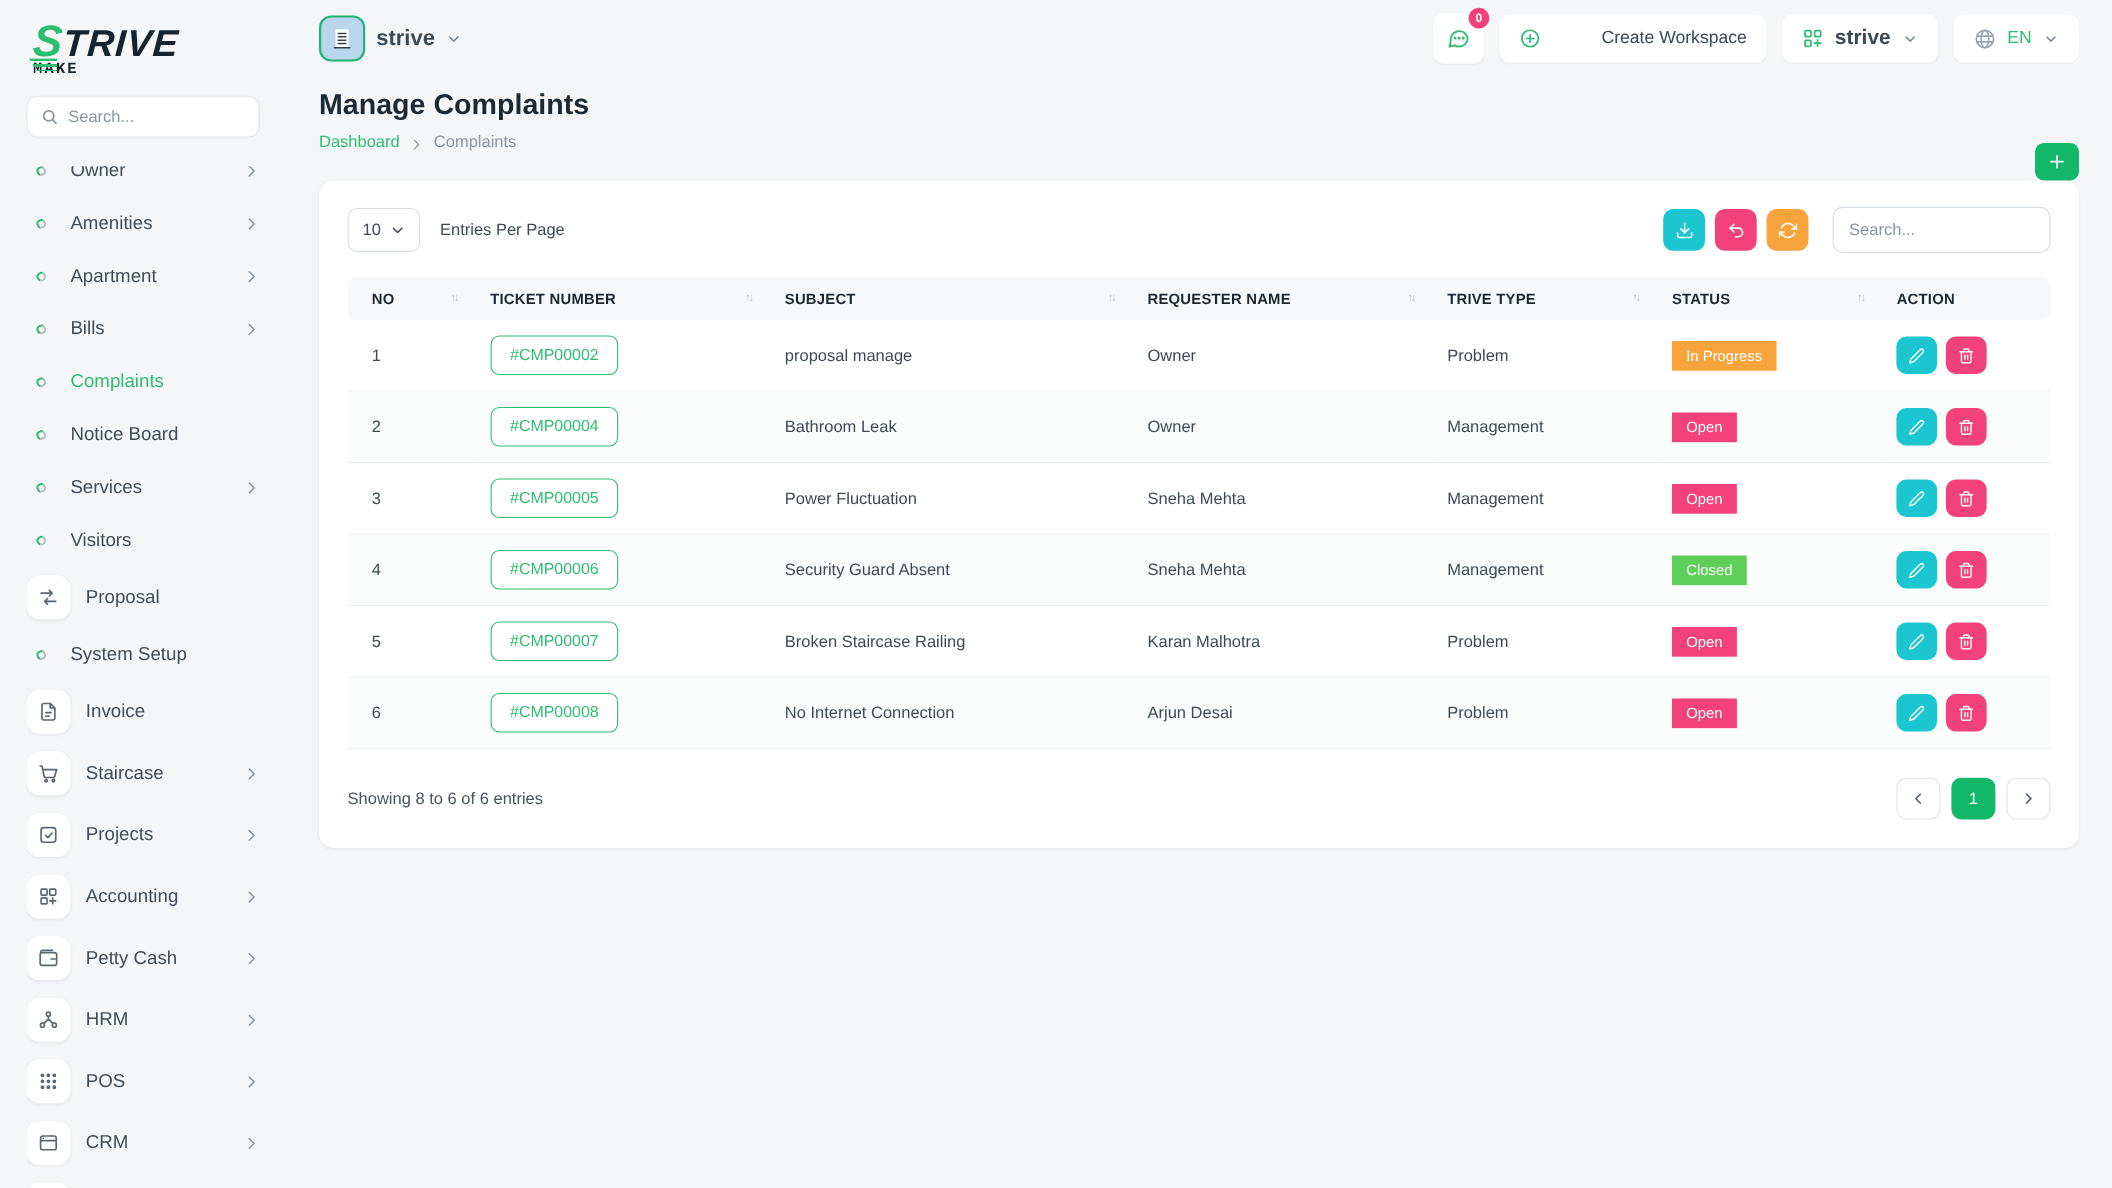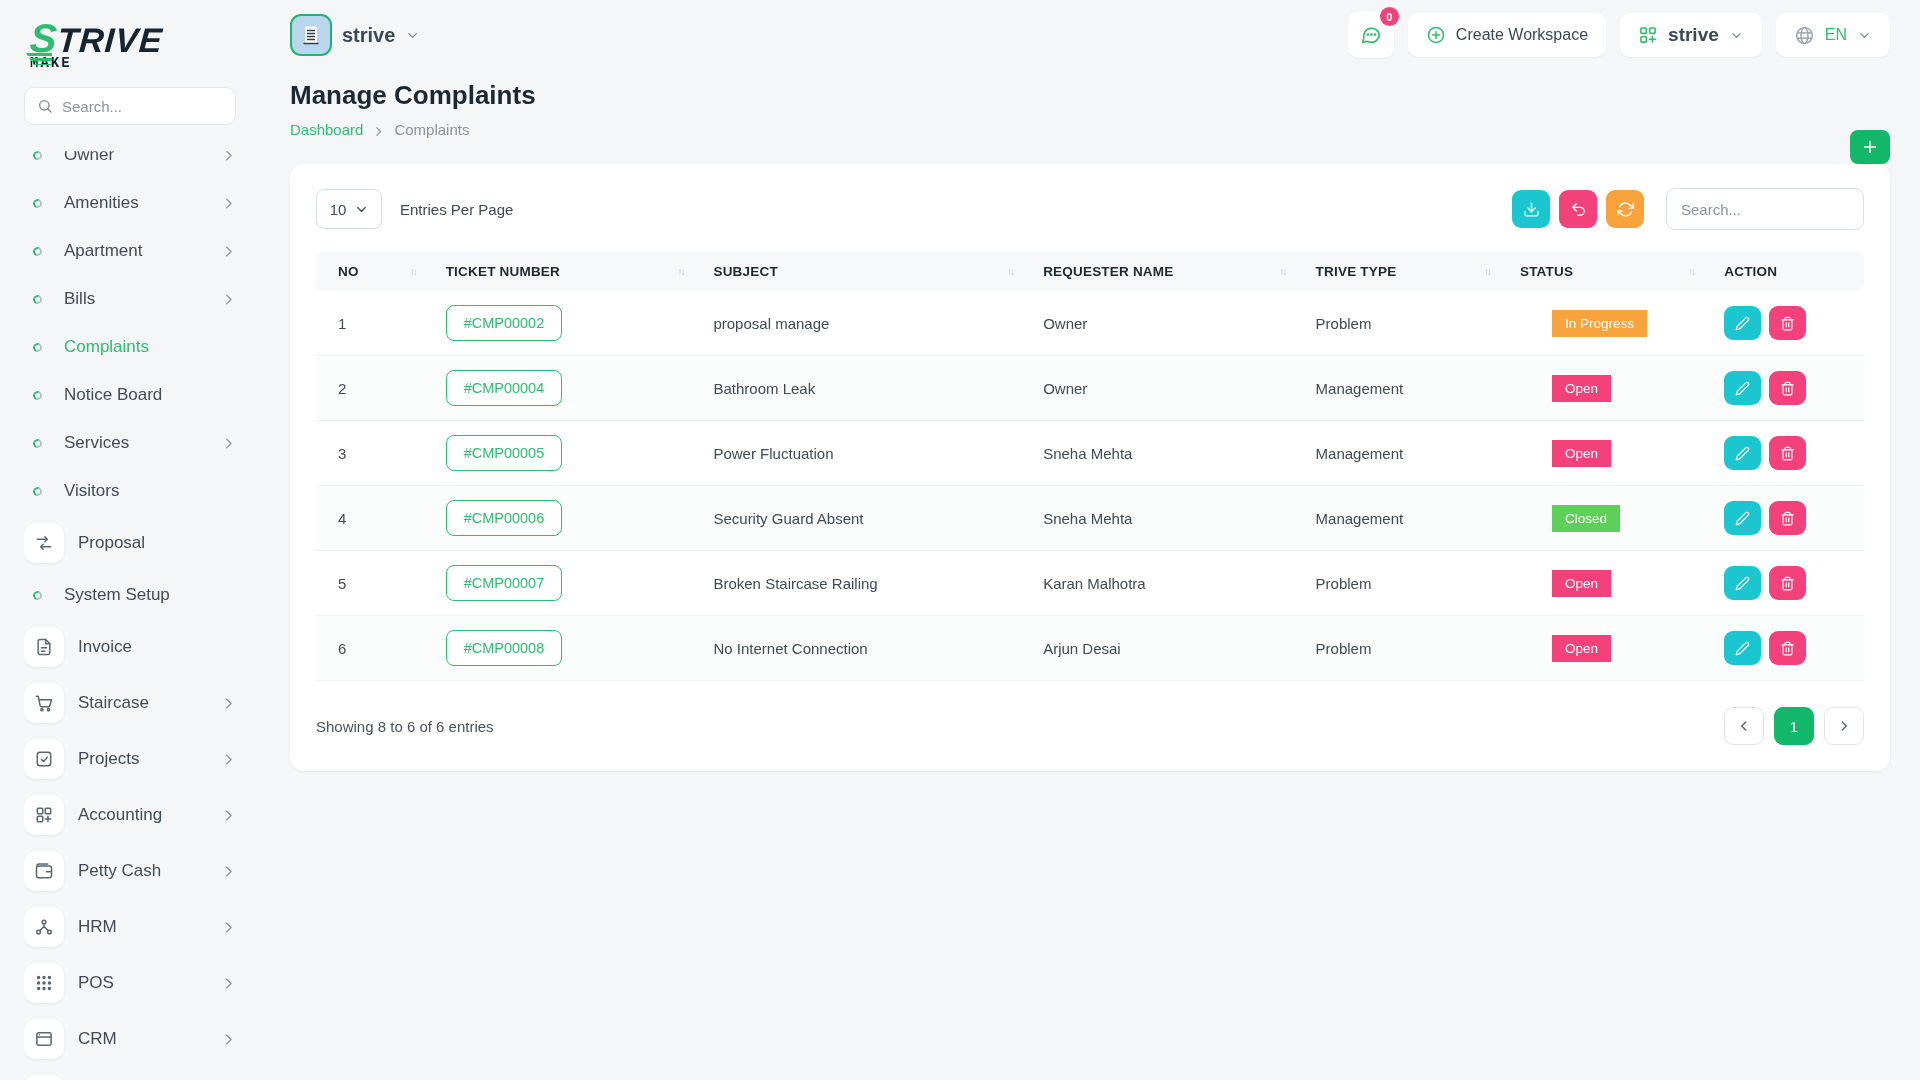--- a/index.html
+++ b/index.html
@@ -41,21 +41,21 @@
   .ws-name { font-size:20px; font-weight:600; color:#3a4956; }
   .chev { color:#7c8792; display:flex; }
   .chev svg { width:15px; height:15px; }
   .topbar-right { margin-left:auto; display:flex; align-items:center; gap:14px; }
   .pill { background:#fff; border:none; border-radius:10px; height:44px; display:flex; align-items:center; gap:10px; padding:0 18px; box-shadow:0 1px 2px rgba(16,24,40,.05); cursor:pointer; font-family:inherit; }
   .chat-btn { width:46px; height:46px; padding:0; justify-content:center; position:relative; }
   .chat-btn svg { width:22px; height:22px; color:#2dbd70; }
   .chat-badge { position:absolute; top:-5px; right:-5px; background:#f2417b; color:#fff; min-width:19px; height:19px; border-radius:10px; font-size:11px; font-weight:700; display:flex; align-items:center; justify-content:center; padding:0 4px; }
   .pill .green-ic { color:#2dbd70; display:flex; }
   .pill .green-ic svg { width:20px; height:20px; }
-  .pill-label { font-size:16px; color:#3b4855; font-weight:500; }
+  .pill-label { font-size:16px; color:#3b4855; font-weight:500;margin-left:45px; }
   .ws-pill-label { font-size:19px; font-weight:600; color:#3a4956; }
   .globe-ic { color:#9aa4ae; display:flex; }
   .globe-ic svg { width:21px; height:21px; }
   .lang-label { font-size:16px; font-weight:400; color:#2dbd70; }
 
   .content { padding:0 30px; position:relative; }
   .page-title { font-size:26px; font-weight:700; color:#1d2835; margin-top:22px; }
   .breadcrumb { display:flex; align-items:flex-end; gap:9px; margin-top:10px; font-size:15px; }
   .bc-link { color:#2dbd70; cursor:pointer; }
   .bc-sep { color:#98a2ac; display:flex; }
@@ -82,21 +82,21 @@
   thead th { background:#f7f8fa; padding:12px 12px; text-align:left; }
   thead th:first-child { padding-left:22px; border-radius:8px 0 0 8px; }
   thead th:last-child { border-radius:0 8px 8px 0; }
   .th-inner { display:flex; align-items:center; }
   .th-label { font-size:13.5px; font-weight:700; color:#1d2731; letter-spacing:.2px; }
   .sort-icon { margin-left:auto; font-size:10px; color:#bcc5ce; letter-spacing:-2px; padding-right:6px; cursor:pointer; }
   tbody td { padding:14px 12px; font-size:15px; color:#3f4a54; border-bottom:1px solid #eef1f3; }
   tbody td:first-child { padding-left:22px; }
   tbody tr:nth-child(even) { background:#fbfcfc; }
   .ticket-chip { display:inline-block; border:1px solid #2dbd70; color:#2dbd70; background:#fff; border-radius:8px; padding:9px 17px; font-size:14.5px; }
-  .badge { display:inline-block; color:#fff; font-size:13.5px; padding:6px 13px; border-radius:0;margin-left:32px; }
+  .badge { display:inline-block; color:#fff; font-size:13.5px; padding:6px 13px; border-radius:0; }
   .actions { display:flex; gap:8px; }
   .act { width:37px; height:34px; border:none; border-radius:9px; color:#fff; display:flex; align-items:center; justify-content:center; cursor:pointer; }
   .act svg { width:15px; height:15px; }
   .act-edit { background:#1bc6d0; }
   .act-del { background:#f2417b; }
 
   .table-footer { display:flex; align-items:center; margin-top:26px; }
   .showing { font-size:15px; color:#49535d; }
   .pager { margin-left:auto; display:flex; gap:10px; }
   .page-btn { width:40px; height:38px; border:1px solid #e0e4e8; background:#fff; border-radius:9px; color:#5b6670; display:flex; align-items:center; justify-content:center; cursor:pointer; font-size:15px; font-family:inherit; }

